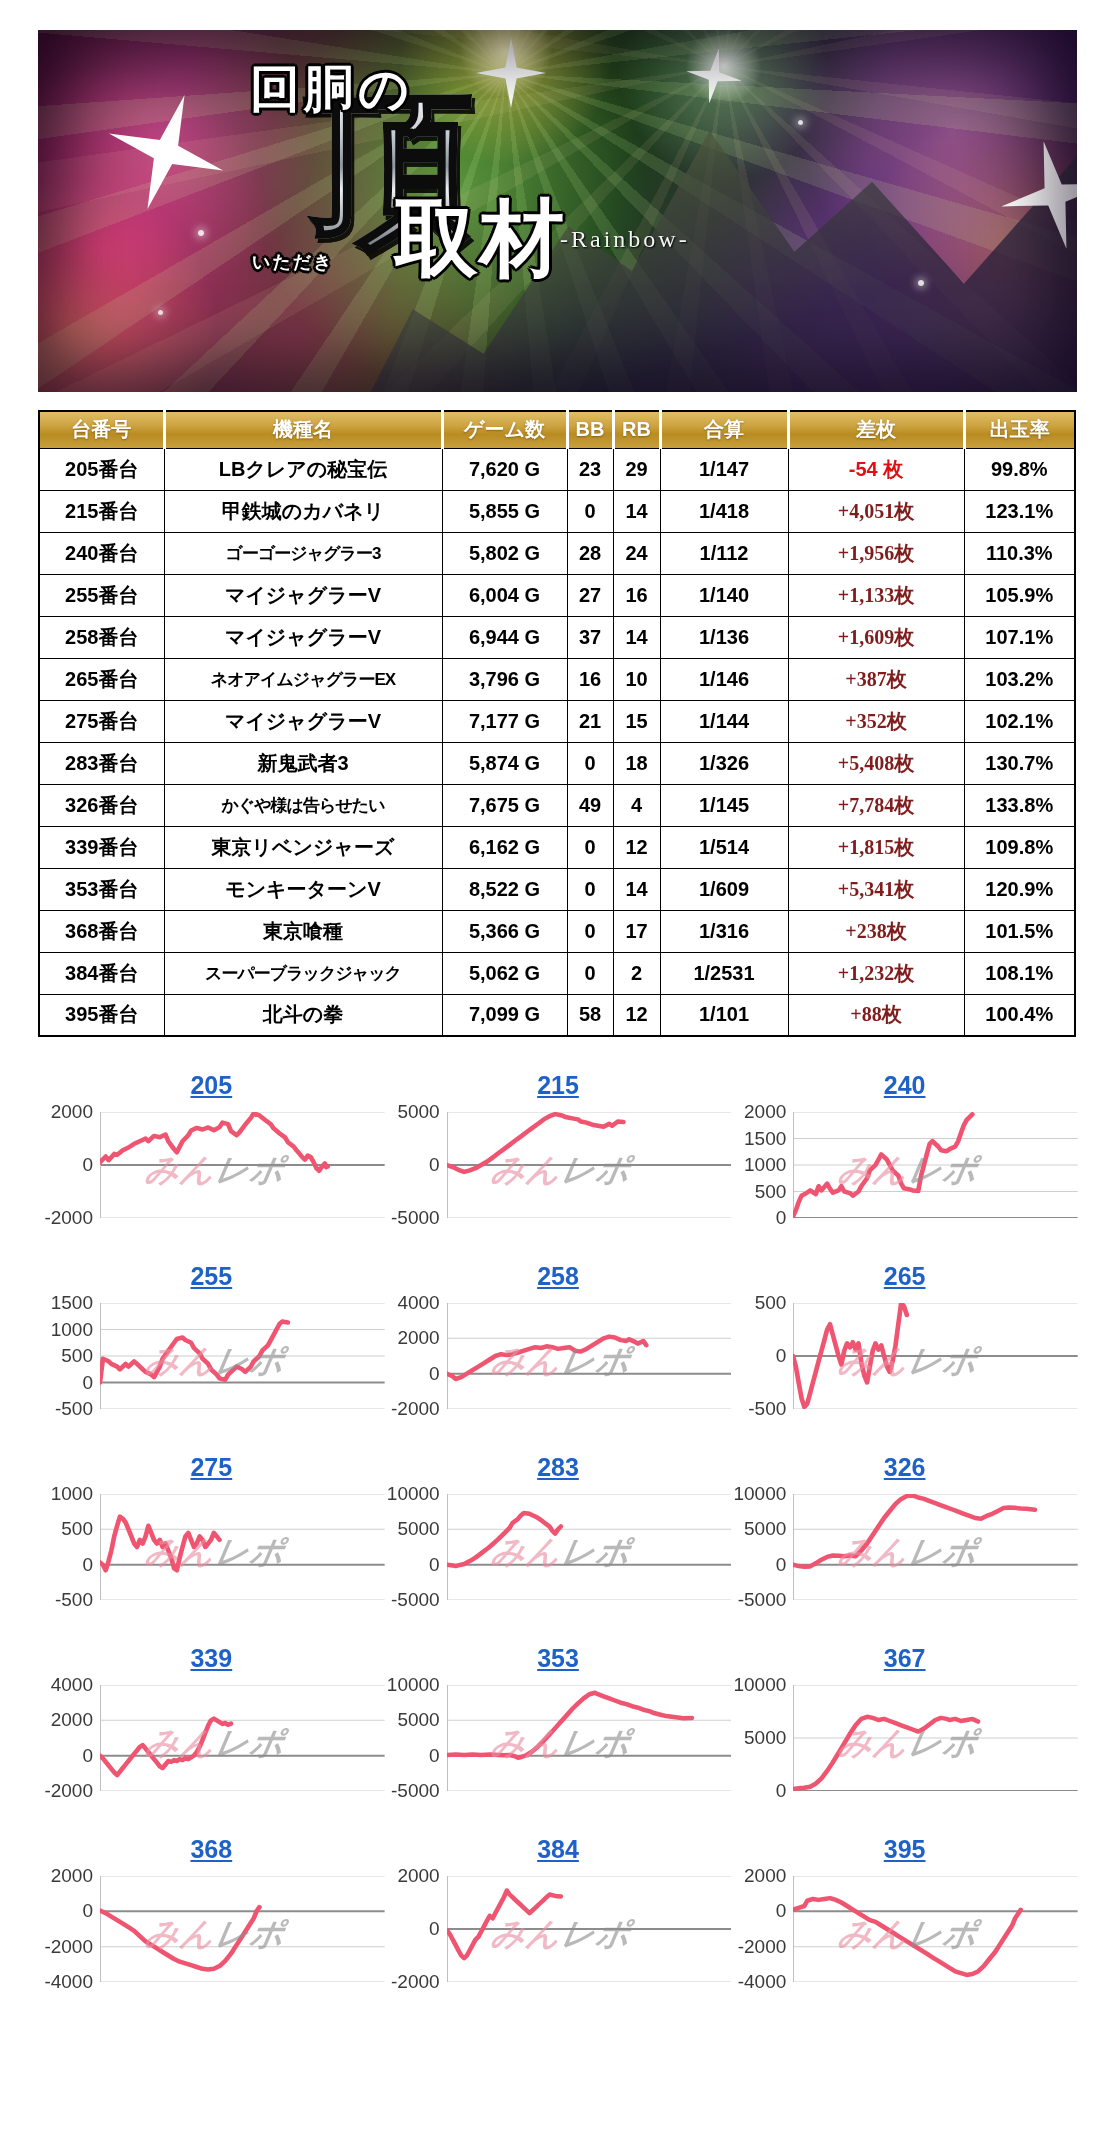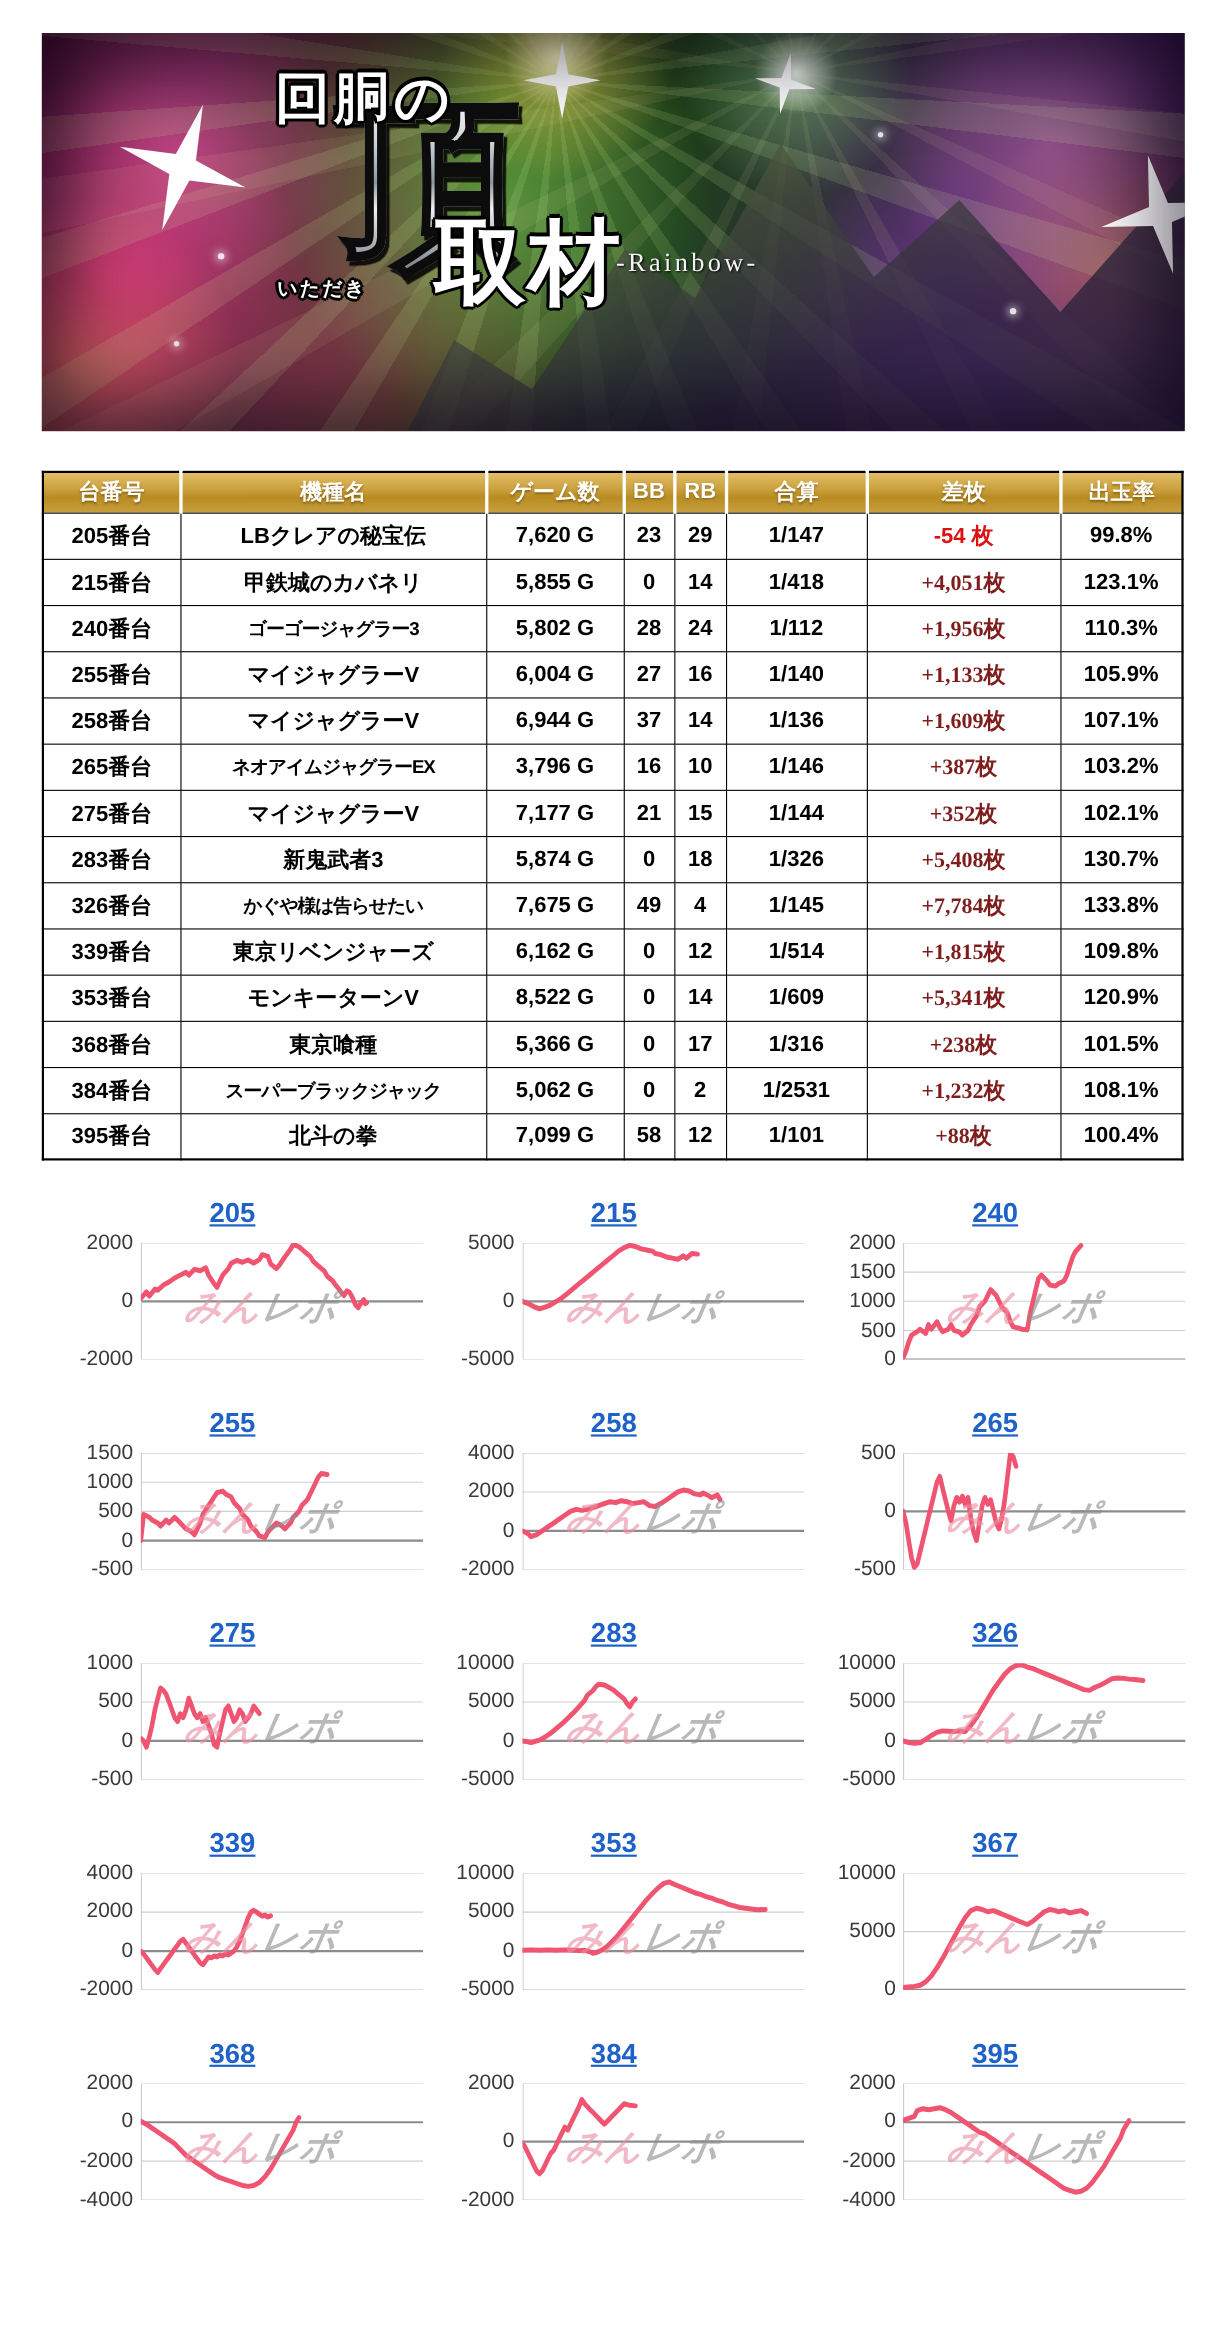--- a/index.html
+++ b/index.html
@@ -40,40 +40,40 @@
     font-family:"Liberation Serif", serif;
     background:linear-gradient(180deg,#ffffff 0%,#cdd3d9 28%,#8e969f 50%,#eef1f3 64%,#6e757d 100%);
     -webkit-background-clip:text; background-clip:text; color:transparent;
     -webkit-text-stroke:3px #0c0c0c; filter:drop-shadow(3px 4px 0 rgba(0,0,0,.85)); }
   .b-furi { position:absolute; left:214px; top:220px; font-size:18px; font-weight:700; letter-spacing:2px; z-index:6; }
   .b-title2 { position:absolute; left:356px; top:152px; font-size:84px; font-weight:900; letter-spacing:2px; z-index:5; font-family:"Liberation Serif", serif; }
   .b-sub { position:absolute; left:522px; top:196px; font-size:24px; font-weight:400; letter-spacing:3px; color:#f4f4f4; z-index:5;
     font-family:"Liberation Serif", serif; text-shadow:1px 1px 2px #000; }
 
   
-  table.machines { width:1036px; border-collapse:collapse; margin-top:36px; border:2px solid #000; table-layout:fixed; }
+  table.machines { width:1036px; border-collapse:collapse; margin-top:18px; border:2px solid #000; table-layout:fixed; }
   table.machines th { height:37px; color:#fff; font-size:20px; font-weight:700; text-align:center; vertical-align:middle;
     background:linear-gradient(180deg,#e0bd66 0%,#cda341 38%,#b98c22 62%,#c79f3d 100%);
     border-right:3px solid #fff; border-bottom:1px solid #000; text-shadow:0 1px 2px rgba(90,60,0,.55); }
   table.machines th:last-child { border-right:none; }
   table.machines td { height:42px; border:1px solid #000; text-align:center; vertical-align:middle;
     font-size:20px; font-weight:700; color:#000; background:#fff; overflow:hidden; white-space:nowrap; }
   td.model.long { font-size:17px; letter-spacing:-1px; }
   td.sama.pos { color:#7f1d1d;font-family:Liberation Serif, serif; }
   td.sama.neg { color:#dd1111; }
   col.c-dai{width:125px;} col.c-model{width:278px;} col.c-games{width:125px;} col.c-bb{width:46px;} col.c-rb{width:47px;}
   col.c-gassan{width:128px;} col.c-sama{width:176px;} col.c-rate{width:111px;}
 
   
   .charts { width:1040px; margin-top:28px; display:grid; grid-template-columns:repeat(3,1fr); }
   .chart-cell { height:191px; padding-top:6px; }
   .chart-title { display:block; text-align:center; color:#1e62c9; font-size:25px; font-weight:700;
     text-decoration:underline; margin-bottom:12px; cursor:pointer; }
   .chart-body { display:flex; height:120px; }
-  .chart-yaxis { position:relative; width:62px; flex:none;margin-left:28px; }
+  .chart-yaxis { position:relative; width:62px; flex:none; }
   .chart-yaxis span { position:absolute; right:7px; font-size:19px; color:#3a3a3a; line-height:20px; }
   .chart-plot { position:relative; flex:1; height:106px; }
   .chart-plot svg { display:block; }
   .wm { position:absolute; left:16%; top:34%; font-size:33px; font-weight:900; font-style:italic;
     letter-spacing:1px; transform:skewX(-10deg); opacity:.62; white-space:nowrap; pointer-events:none; }
   .wm .p1 { color:#e98fa2; } .wm .p2 { color:#8f8f8f; }
 </style>
 </head>
 <body>
 

